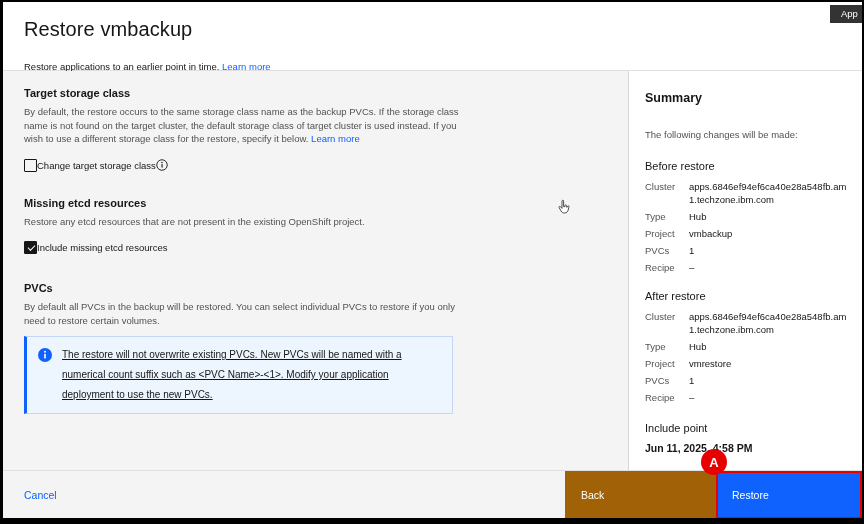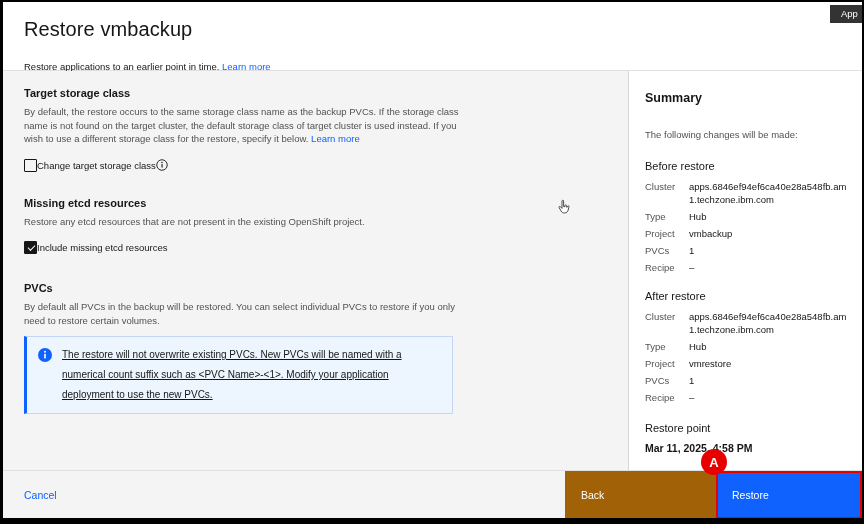--- a/index.html
+++ b/index.html
@@ -190,22 +190,22 @@
         <div class="srow">
             <span class="lab">PVCs</span>
             <span class="val">1</span>
           </div>
         <div class="srow">
             <span class="lab">Recipe</span>
             <span class="val">–</span>
           </div>
       </div>
 
-      <div class="blk-h mt16">Restore point</div>
-      <div class="rp-date">Mar 11, 2025, 4:58 PM</div>
+      <div class="blk-h mt16">Include point</div>
+      <div class="rp-date">Jun 11, 2025, 4:58 PM</div>
     </div>
   </div>
 
   <div class="footer">
     <a class="cancel">Cancel</a>
     <button class="btn-back">Back</button>
     <button class="btn-restore">Restore</button>
   </div>
 
   <div class="ann-circle">A</div>

